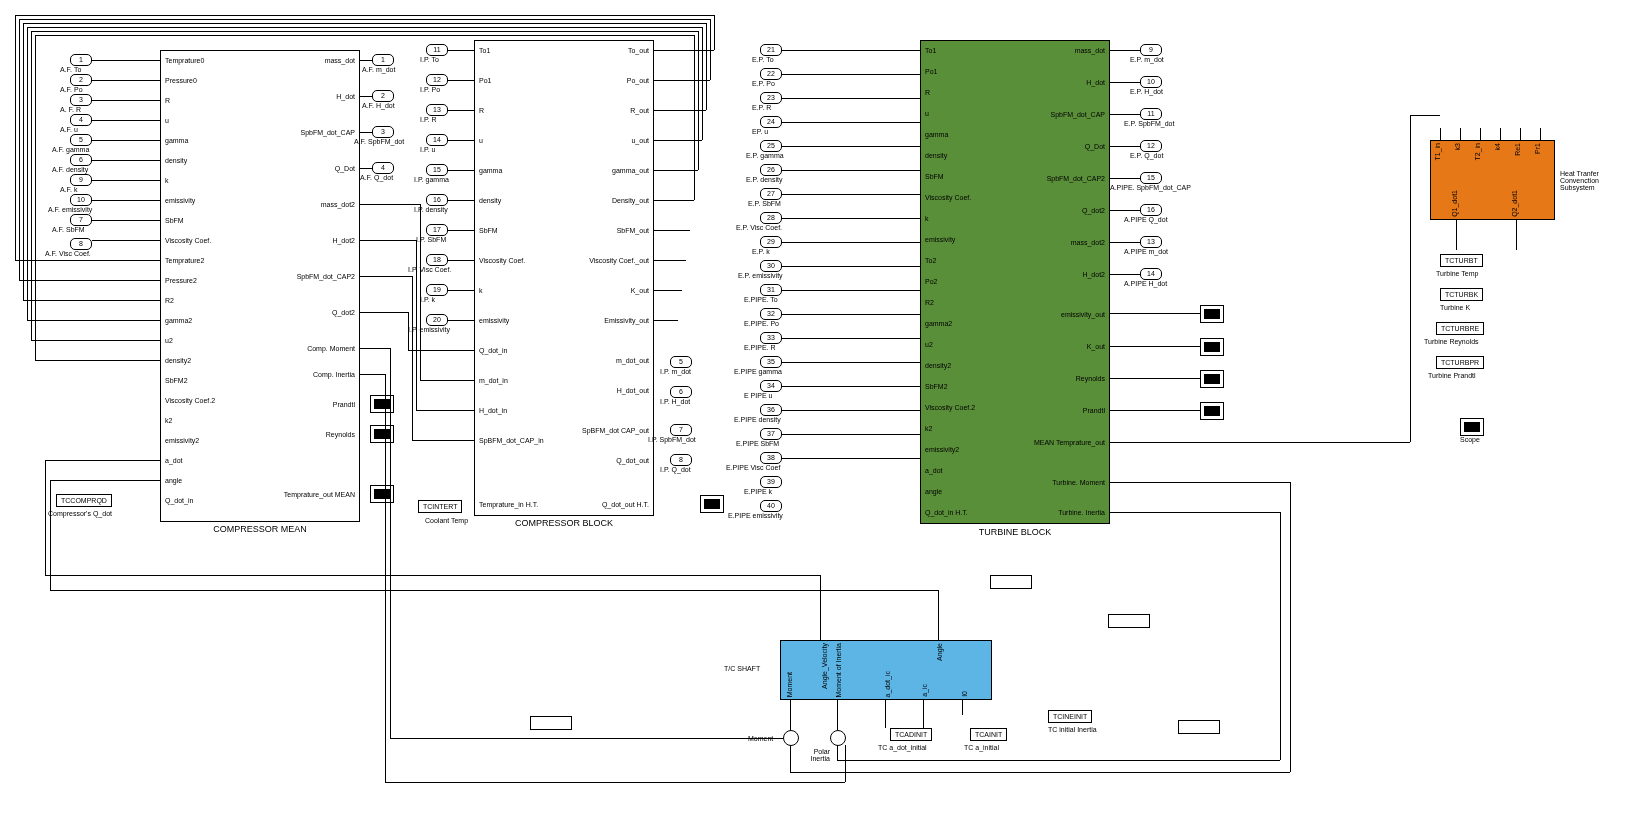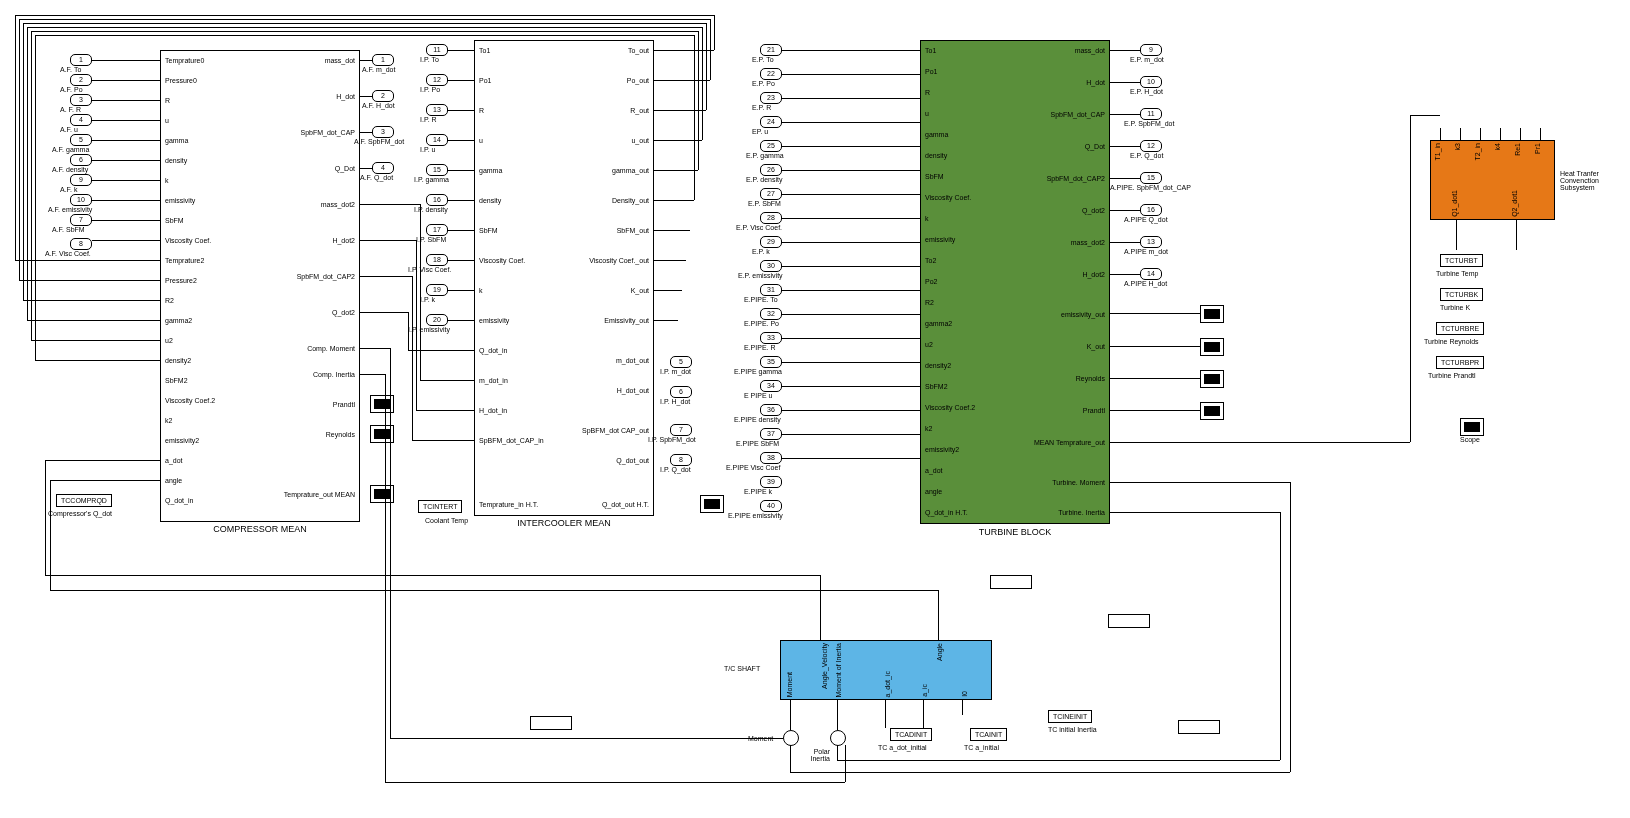--- a/index.html
+++ b/index.html
@@ -255,21 +255,21 @@
   <div class="port-label port-right" style="top:186px;">SbFM_out</div>
   <div class="port-label port-right" style="top:216px;">Viscosity Coef._out</div>
   <div class="port-label port-right" style="top:246px;">K_out</div>
   <div class="port-label port-right" style="top:276px;">Emissivity_out</div>
   <div class="port-label port-right" style="top:316px;">m_dot_out</div>
   <div class="port-label port-right" style="top:346px;">H_dot_out</div>
   <div class="port-label port-right" style="top:386px;">SpBFM_dot CAP_out</div>
   <div class="port-label port-right" style="top:416px;">Q_dot_out</div>
   <div class="port-label port-right" style="top:460px;">Q_dot_out  H.T.</div>
 </div>
-<div class="block-title" style="left:474px;top:518px;width:180px;">INTERCOOLER MEAN</div>
+<div class="block-title" style="left:474px;top:518px;width:180px;">COMPRESSOR BLOCK</div>
 
 <div class="const-block" style="left:418px;top:500px;">TCINTERT</div>
 
 <div class="outport" style="left:670px;top:356px;">5</div>
 <div class="outport-label" style="left:660px;top:368px;">I.P. m_dot</div>
 <div class="outport" style="left:670px;top:386px;">6</div>
 <div class="outport-label" style="left:660px;top:398px;">I.P. H_dot</div>
 <div class="outport" style="left:670px;top:424px;">7</div>
 <div class="outport-label" style="left:648px;top:436px;">I.P. SpbFM_dot</div>
 <div class="outport" style="left:670px;top:454px;">8</div>

